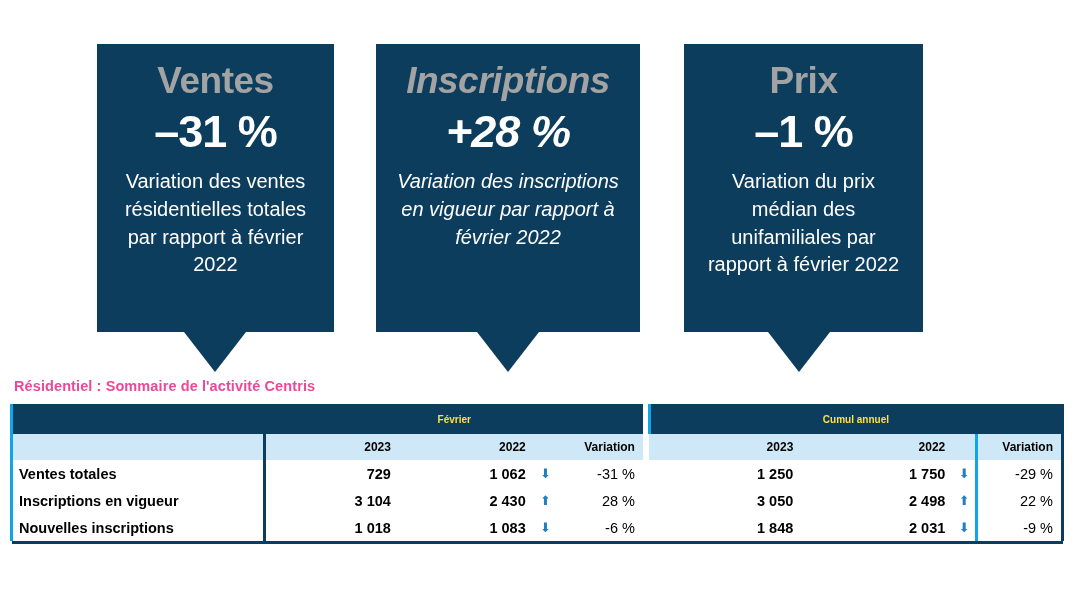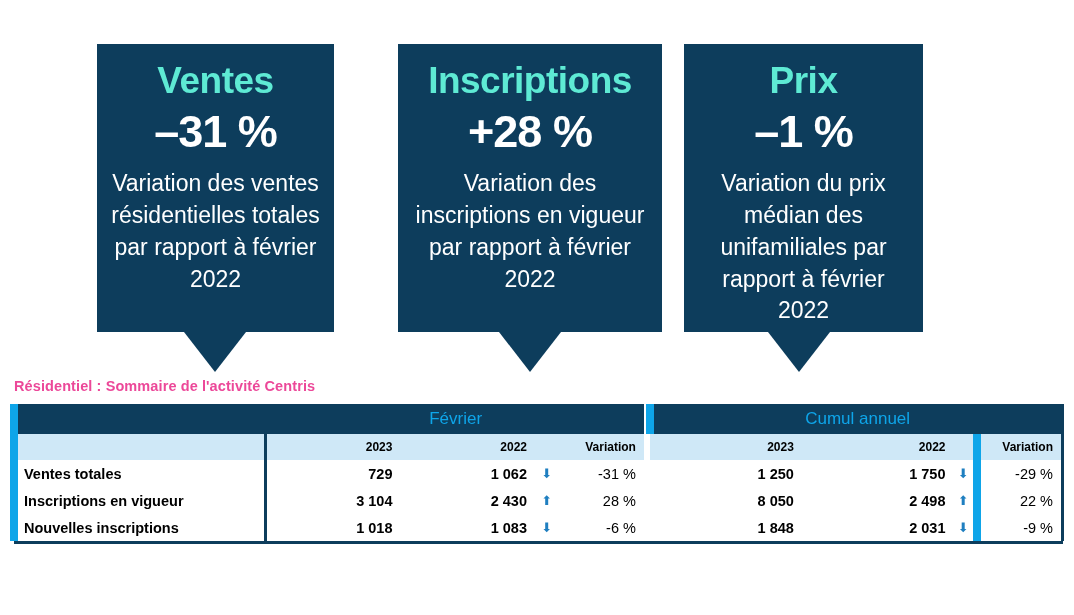--- a/index.html
+++ b/index.html
@@ -26,53 +26,53 @@
   }
   .card {
     position: absolute;
     background: #0b3c5d;
     background: #0d3d5c;
     color: #ffffff;
     text-align: center;
     box-sizing: border-box;
   }
   .card-1 { left: 97px;  top: 0px; width: 237px; height: 288px; }
-  .card-2 { left: 398px; top: 0px; width: 264px; height: 288px; }
+  .card-2 { left: 376px; top: 0px; width: 264px; height: 288px; font-style: italic; }
   .card-3 { left: 684px; top: 0px; width: 239px; height: 288px; text-align: center; }
 
   .card .tail {
     position: absolute;
     bottom: -40px;
     width: 0;
     height: 0;
     border-left: 31px solid transparent;
     border-right: 31px solid transparent;
     border-top: 40px solid #0d3d5c;
   }
   .card-1 .tail { left: 87px; }
   .card-2 .tail { left: 101px; }
   .card-3 .tail { left: 84px; }
 
   .card-title {
-    color: #5eead4;
+    color: #a3a3a3;
     font-size: 37px;
     font-weight: bold;
     line-height: 1.05;
     padding-top: 18px;
     letter-spacing: -0.5px;
   }
   .card-value {
     font-size: 45px;
     font-weight: bold;
     line-height: 1.1;
     padding-top: 6px;
     letter-spacing: -1px;
   }
   .card-desc {
-    font-size: 23px;
+    font-size: 20px;
     line-height: 1.38;
     padding: 12px 14px 0 14px;
     font-weight: 400;
   }
 
   
   .table-caption {
     position: absolute;
     left: 14px;
     top: 378px;
@@ -93,25 +93,25 @@
     width: 1054px;
     table-layout: fixed;
     font-size: 14.5px;
   }
   table.summary td, table.summary th {
     padding: 0;
     margin: 0;
   }
   .hdr-dark {
     background: #0d3d5c;
-    color: #0ea5e9;
-    font-weight: normal;
+    color: #fde047;
+    font-weight: bold;
     text-align: center;
     height: 30px;
-    font-size: 17px;
+    font-size: 10px;
   }
   .hdr-dark.blank { background: #0d3d5c; }
   .hdr-light {
     background: #cfe8f7;
     color: #000000;
     font-weight: bold;
     text-align: right;
     height: 26px;
     font-size: 12px;
     padding-right: 8px !important;
@@ -147,21 +147,21 @@
   }
   .up { color: #1f7fc0; }
   .down { color: #1f7fc0; }
   tr.databody td { border-bottom: none; margin-top: 6px; }
   .bottom-rule td {
     height: 3px;
     padding: 0;
     background: #0d3d5c;
   }
   .outer {
-    border-left: 8px solid #0ea5e9;
+    border-left: 3px solid #0ea5e9;
     border-right: 3px solid #0d3d5c;
   }
 </style>
 </head>
 <body>
 
 <div class="cards">
 
   <div class="card card-1">
     <div class="card-title">Ventes</div>
@@ -237,21 +237,21 @@
       <td class="var outer">-29 %</td>
     </tr>
 
     <tr class="databody">
       <td class="rowlabel outer">Inscriptions en vigueur</td>
       <td class="num">3 104</td>
       <td class="num">2 430</td>
       <td class="arrow up">⬆</td>
       <td class="var">28 %</td>
       <td class="sep"></td>
-      <td class="num">8 050</td>
+      <td class="num">3 050</td>
       <td class="num">2 498</td>
       <td class="arrow up">⬆</td>
       <td class="var outer">22 %</td>
     </tr>
 
     <tr class="databody">
       <td class="rowlabel outer">Nouvelles inscriptions</td>
       <td class="num">1 018</td>
       <td class="num">1 083</td>
       <td class="arrow down">⬇</td>

